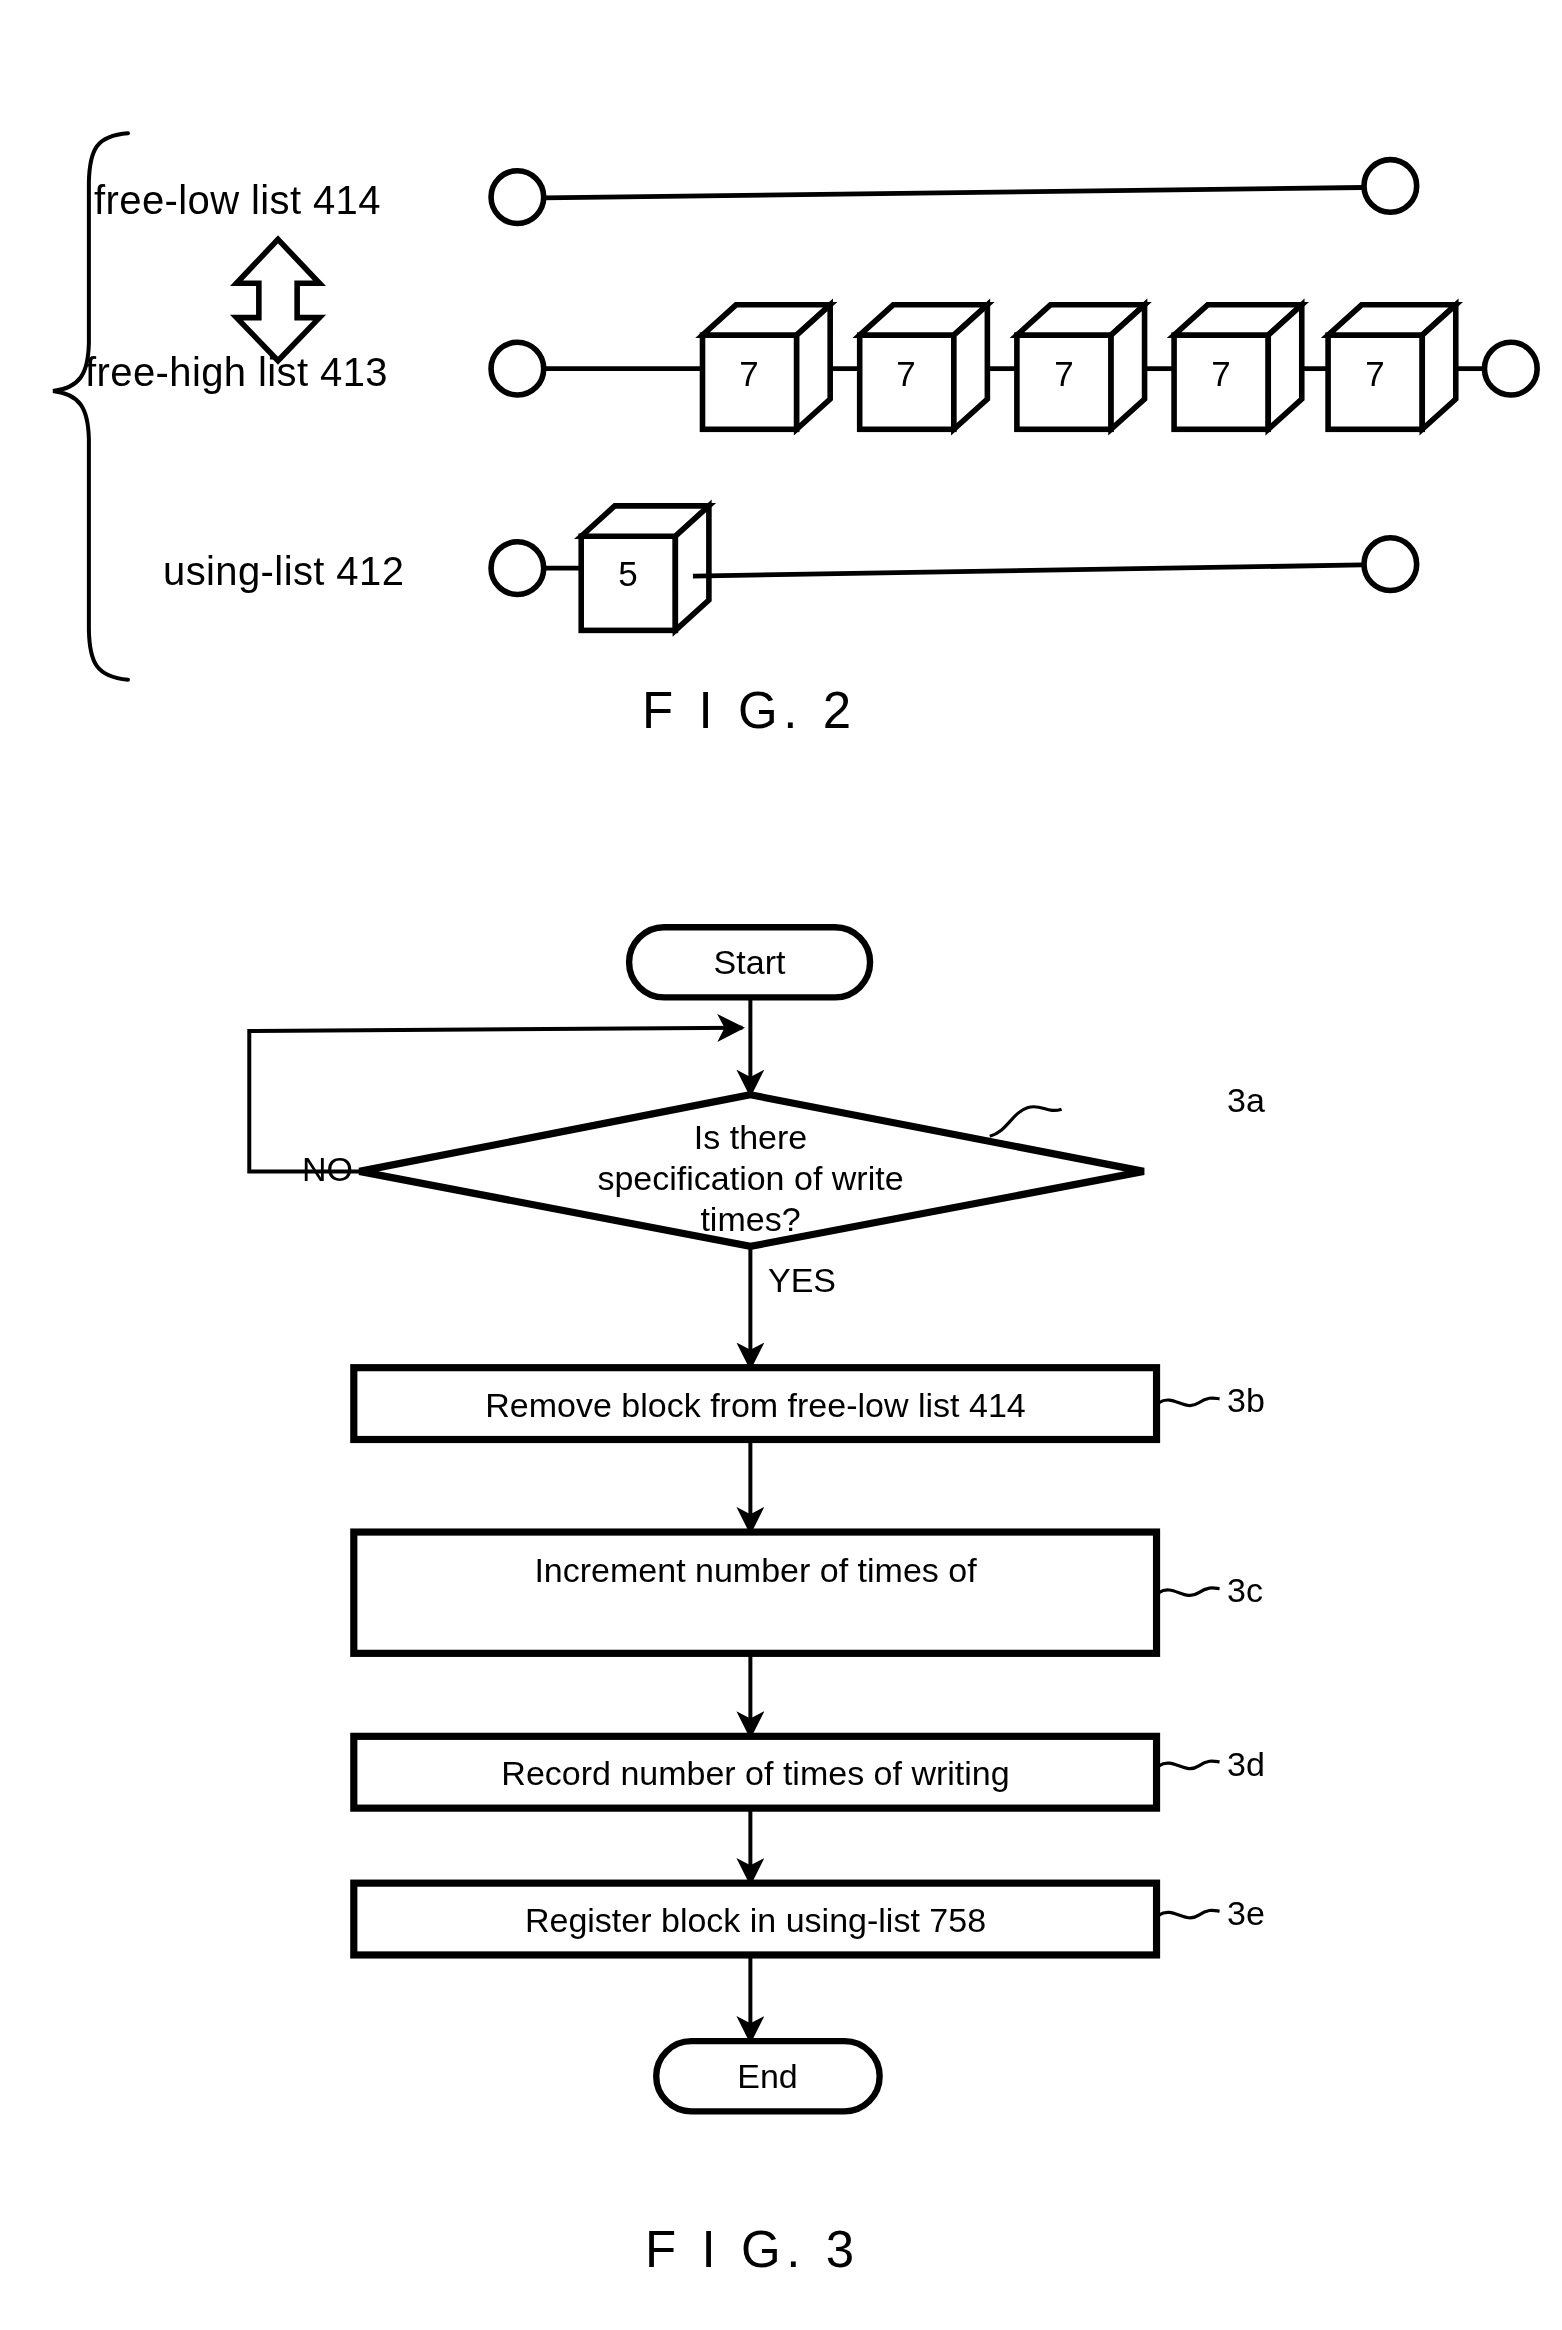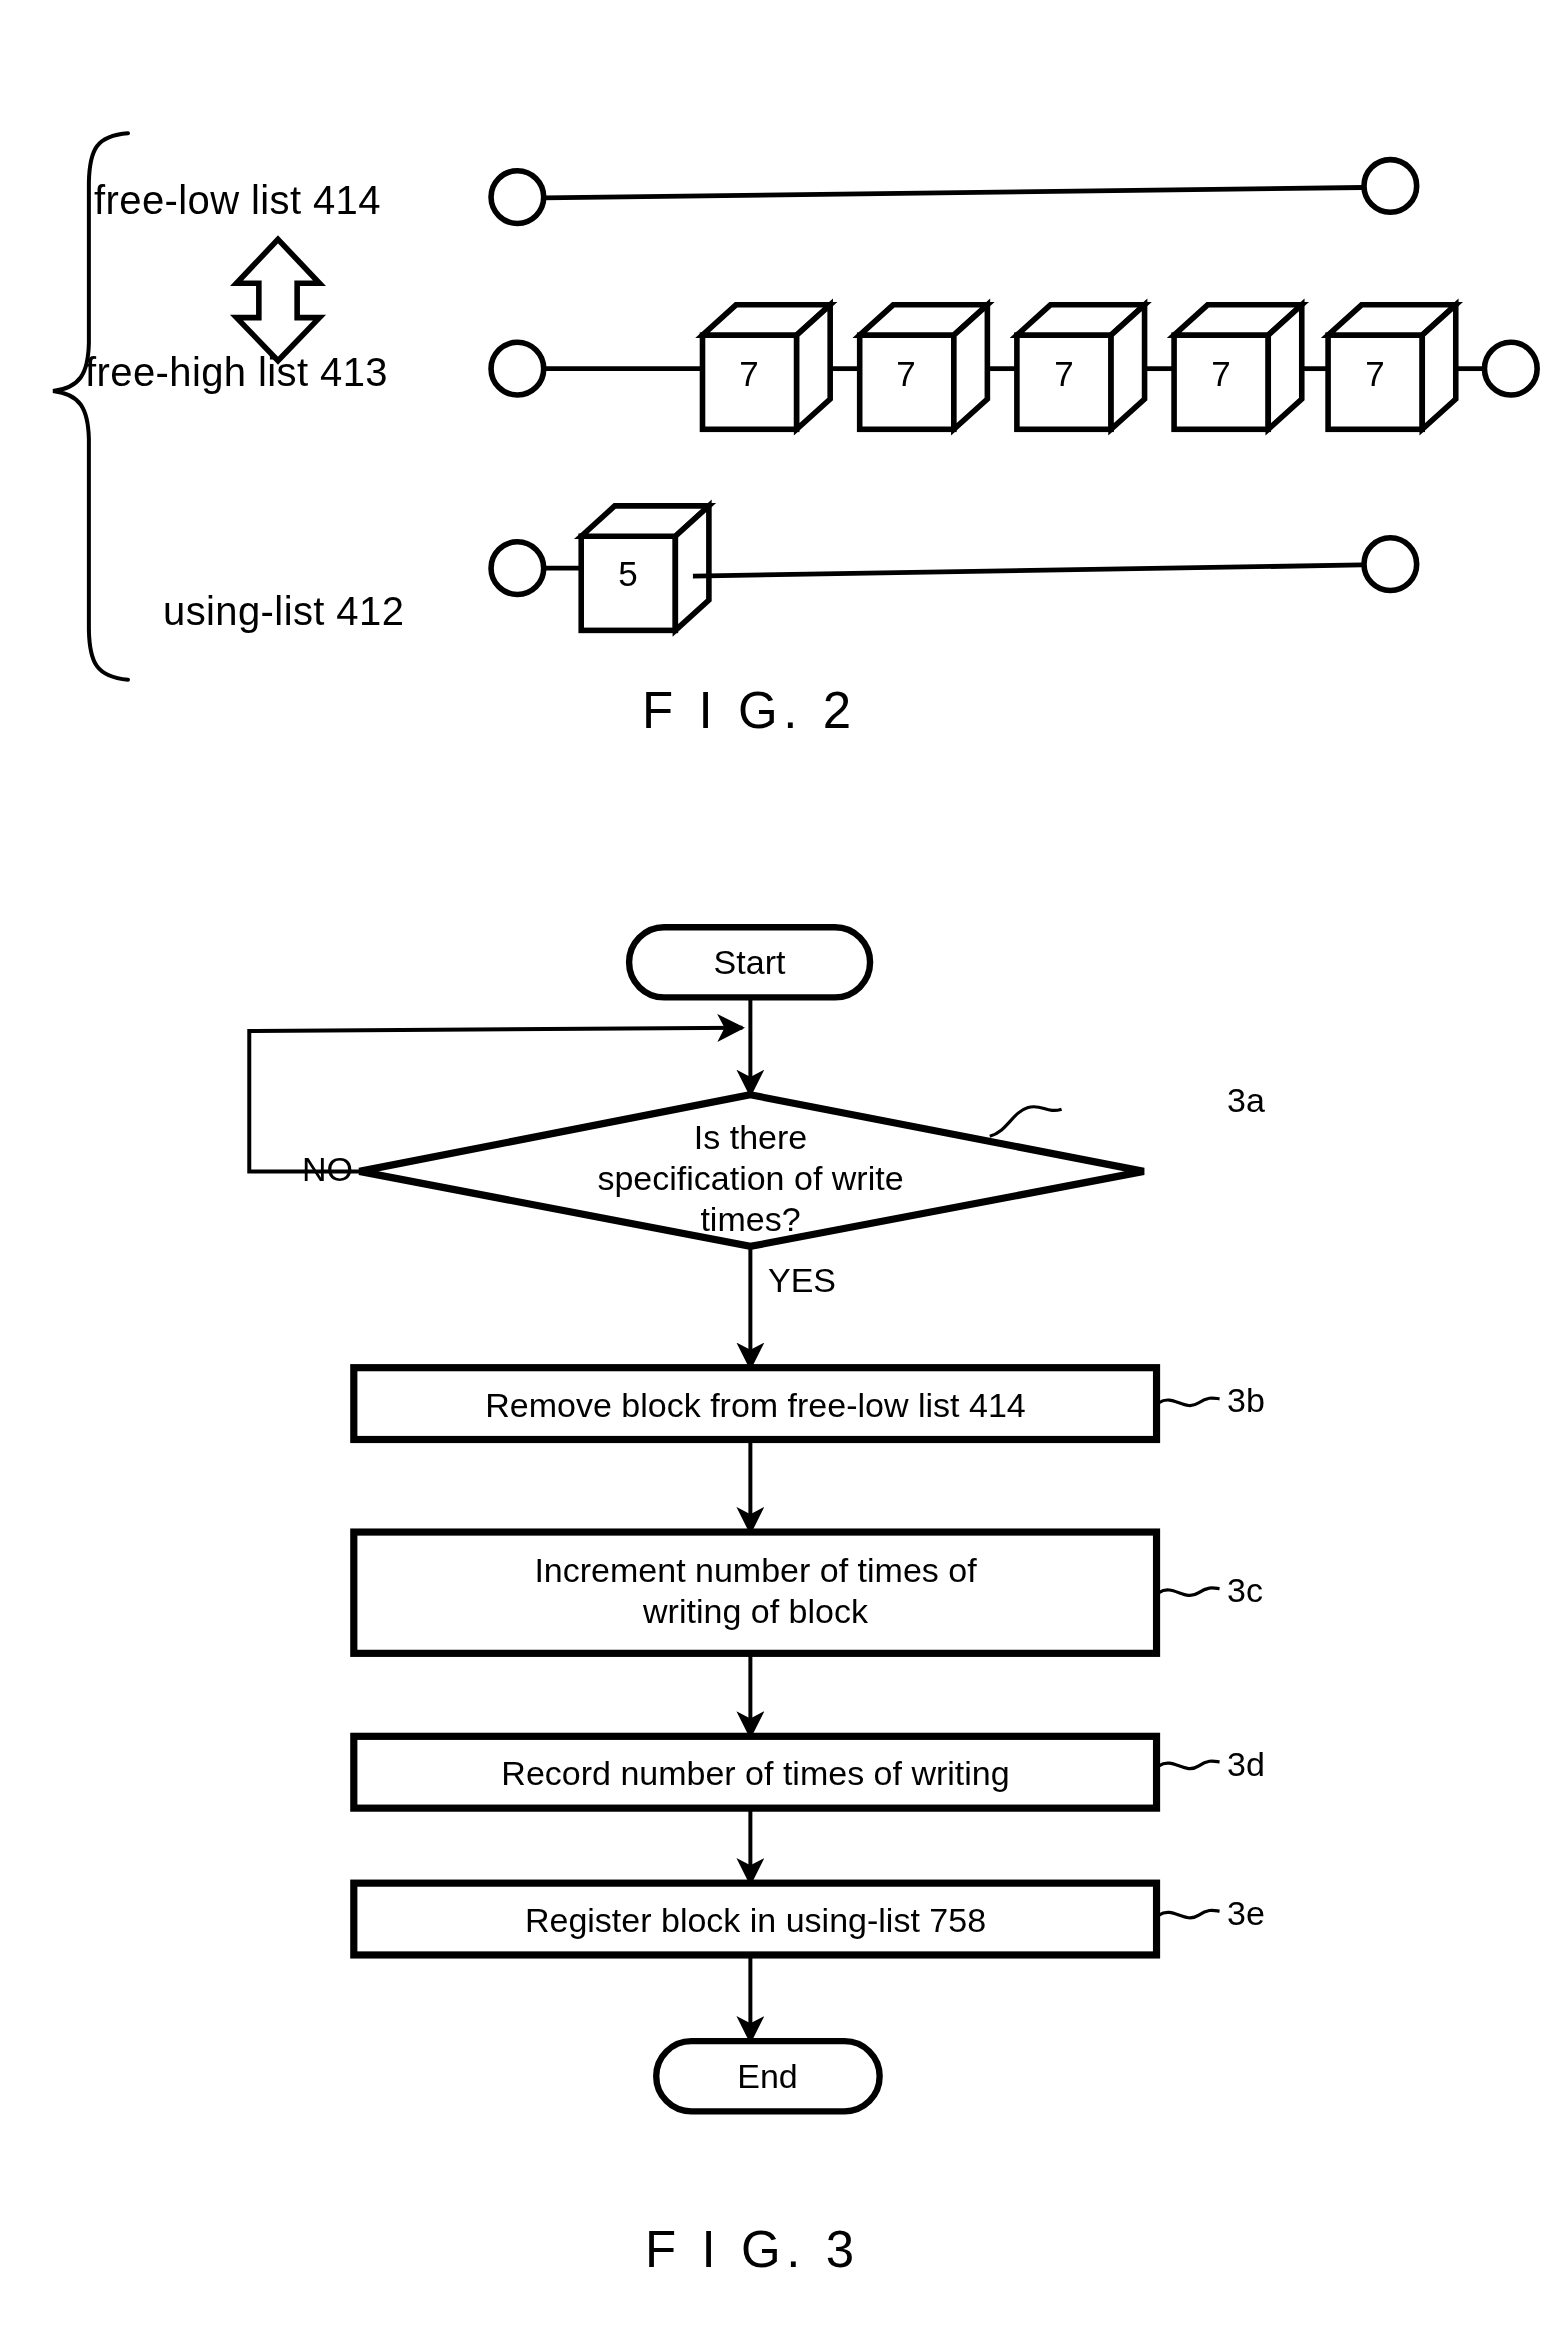--- a/index.html
+++ b/index.html
@@ -199,21 +199,21 @@
       <line x1="940" y1="2450" x2="940" y2="2558" stroke="#000" stroke-width="5" marker-end="url(#arrowSolid)"></line>
 
       <rect x="822" y="2558" width="280" height="88" rx="44" ry="44" fill="#fff" stroke="#000" stroke-width="8"></rect>
     </g>
   </svg>
 
   <div class="txt list-label" style="left:94px; top:177px;">free-low  list 414</div>
 
   <div class="txt list-label" style="left:85px; top:349px;">free-high  list 413</div>
 
-  <div class="txt list-label" style="left:163px; top:548px;margin-top:40px;">using-list 412</div>
+  <div class="txt list-label" style="left:163px; top:548px;">using-list 412</div>
 
   <div class="txt" style="left:702px; top:354px; width:94px; text-align:center; font-size:35px;">7</div>
   <div class="txt" style="left:859px; top:354px; width:94px; text-align:center; font-size:35px;">7</div>
   <div class="txt" style="left:1017px; top:354px; width:94px; text-align:center; font-size:35px;">7</div>
   <div class="txt" style="left:1174px; top:354px; width:94px; text-align:center; font-size:35px;">7</div>
   <div class="txt" style="left:1328px; top:354px; width:94px; text-align:center; font-size:35px;">7</div>
 
   <div class="txt" style="left:581px; top:554px; width:94px; text-align:center; font-size:35px;">5</div>
 
   <div class="txt fig-caption" style="left:642px; top:682px;">F I G. 2</div>
@@ -231,21 +231,20 @@
     <div>times?</div>
   </div>
 
   <div class="txt ref-label" style="left:1227px; top:1081px;">3a</div>
 
   <div class="box-text" style="left:354px; top:1385px; width:803px;">Remove block from free-low list 414</div>
   <div class="txt ref-label" style="left:1227px; top:1381px;">3b</div>
 
   <div class="box-text" style="left:354px; top:1550px; width:803px;">
     <div>Increment number of times of</div>
-    <div>writing of block</div>
   </div>
   <div class="txt ref-label" style="left:1227px; top:1571px;">3c</div>
 
   <div class="box-text" style="left:354px; top:1753px; width:803px;">Record number of times of writing</div>
   <div class="txt ref-label" style="left:1227px; top:1745px;">3d</div>
 
   <div class="box-text" style="left:354px; top:1900px; width:803px;">Register block in using-list 758</div>
   <div class="txt ref-label" style="left:1227px; top:1894px;">3e</div>
 
   <div class="txt node-text" style="left:656px; top:2057px; width:223px;">End</div>

